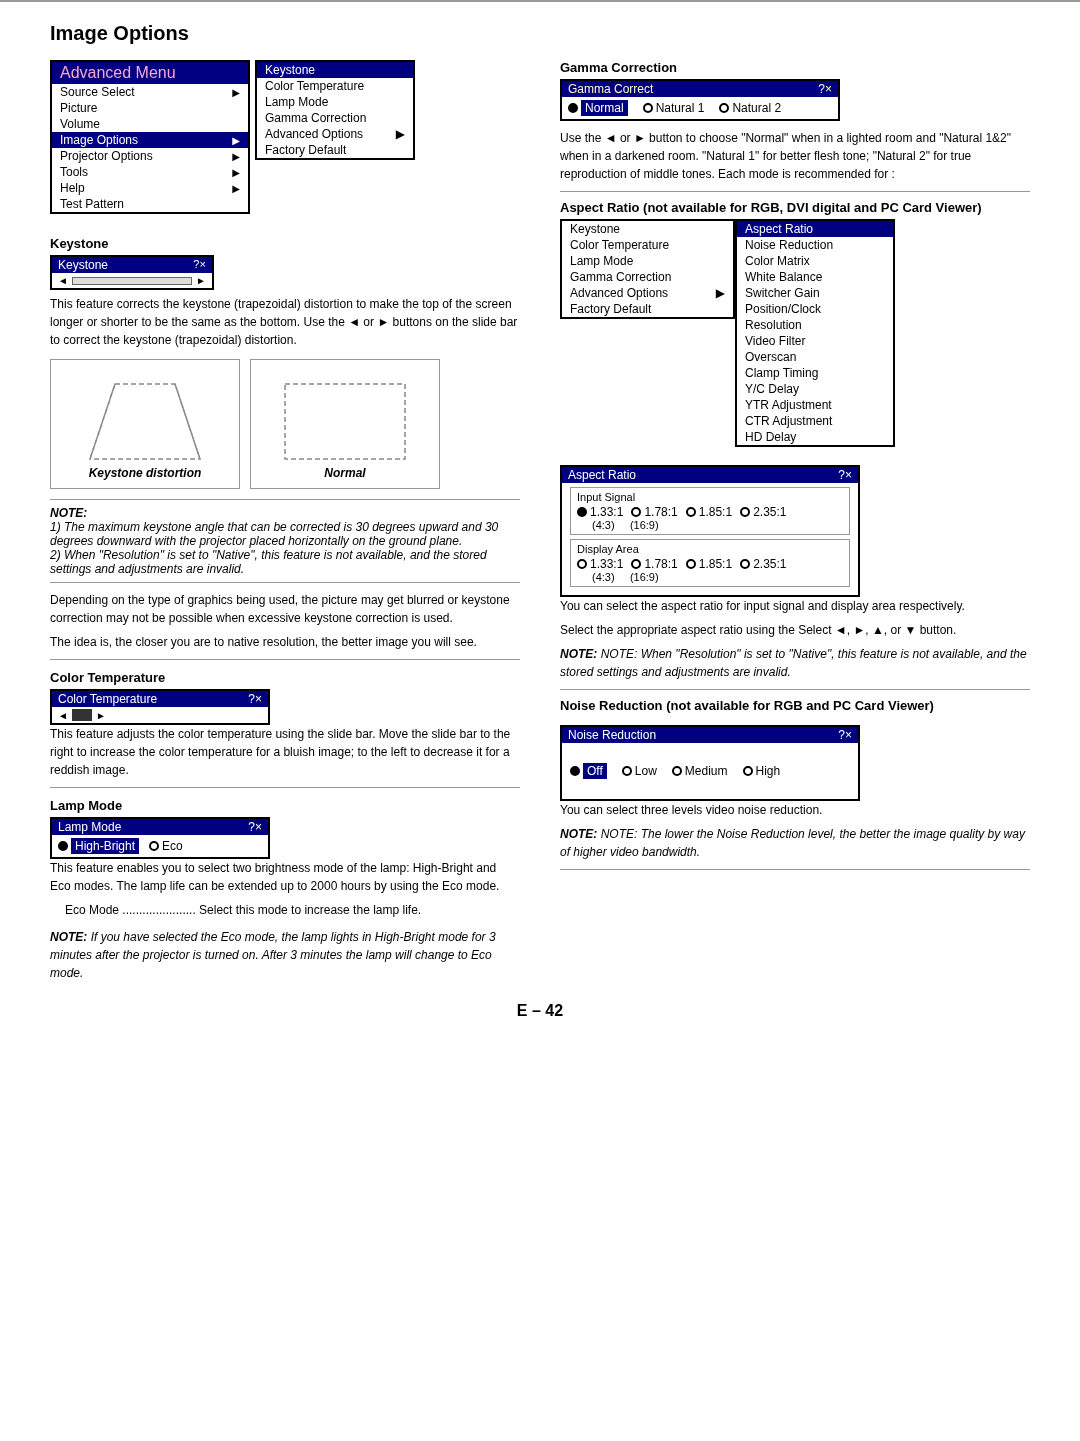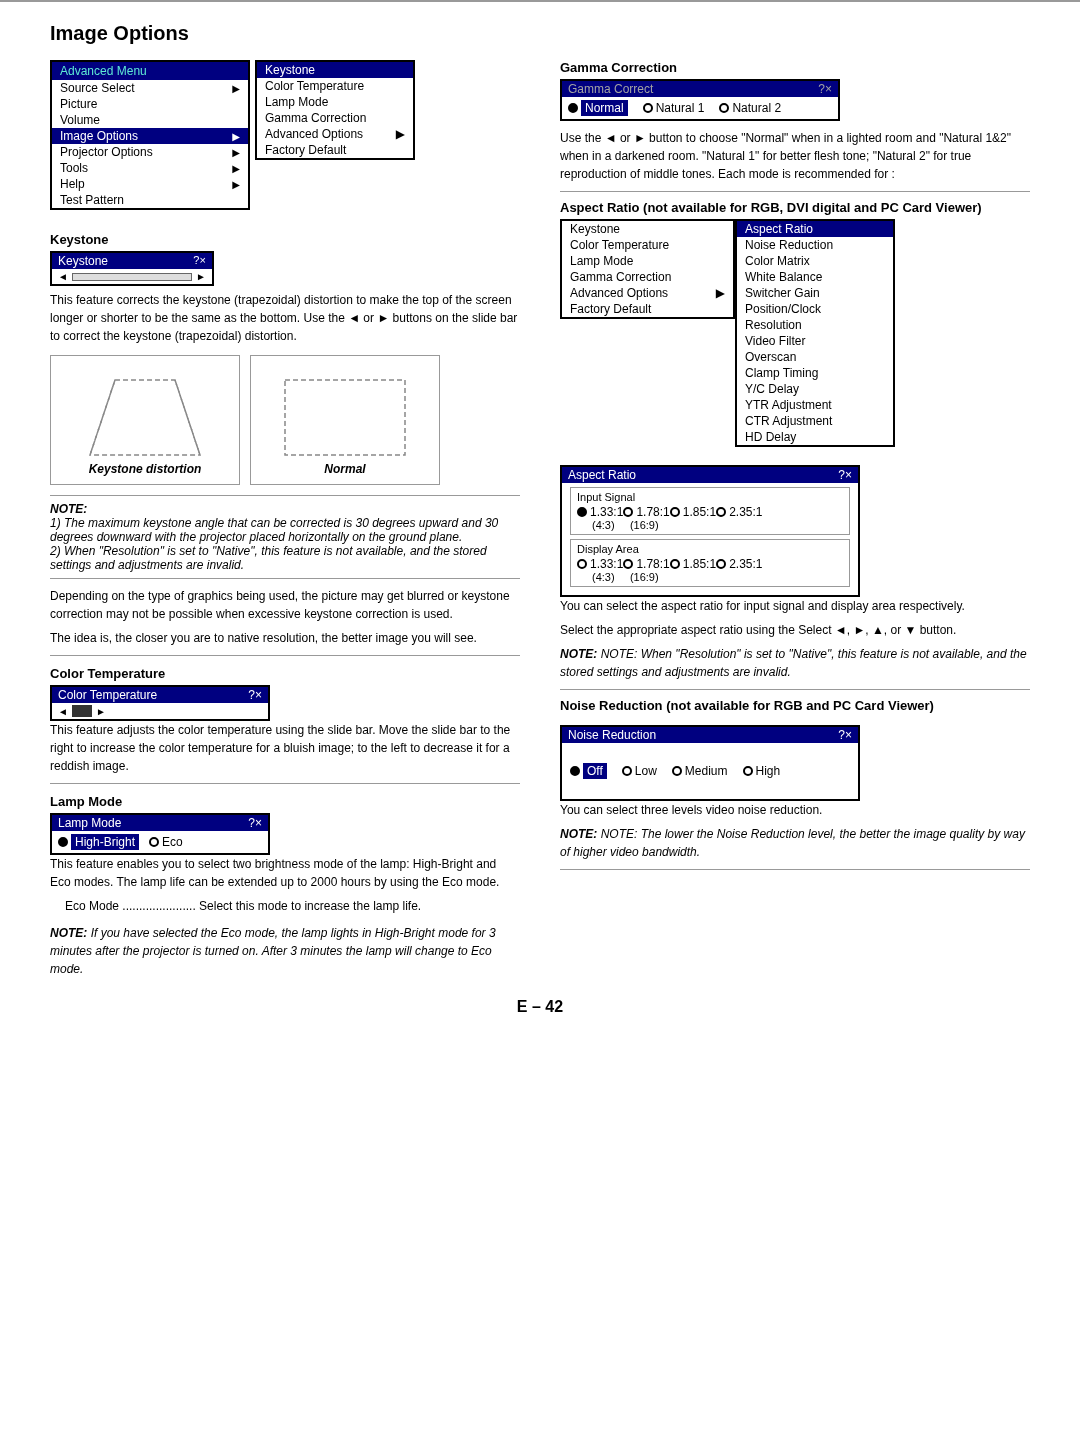--- a/index.html
+++ b/index.html
@@ -39,23 +39,23 @@
     
     .menu-box {
       border: 2px solid #000;
       display: inline-block;
       min-width: 200px;
       margin-bottom: 12px;
       font-size: 12px;
     }
     .menu-header {
       background: #000080;
-      color: #5eead4;
+      color: #f9a8d4;
       padding: 2px 8px;
-      font-size: 12px;
+      font-size: 16px;
     }
     .menu-item {
       padding: 1px 8px;
       display: flex;
       justify-content: space-between;
       align-items: center;
     }
     .menu-item.highlighted {
       background: #000080;
       color: #fff;
@@ -261,21 +261,21 @@
     
     .gamma-dialog-box {
       border: 2px solid #000;
       display: inline-block;
       font-size: 12px;
       min-width: 280px;
       margin-bottom: 8px;
     }
     .gamma-header {
       background: #000080;
-      color: #a3a3a3;
+      color: #fef9c3;
       padding: 1px 6px;
       display: flex;
       justify-content: space-between;
     }
     .gamma-body {
       padding: 3px 6px;
       display: flex;
       align-items: center;
       gap: 15px;
     }
@@ -330,20 +330,21 @@
       padding: 3px 6px;
       margin-bottom: 4px;
     }
     .aspect-group-label {
       font-size: 11px;
       margin-bottom: 2px;
     }
     .aspect-options {
       display: flex;
       align-items: center;
+      gap: 8px;
     }
 
     
     .noise-dialog-box {
       border: 2px solid #000;
       display: inline-block;
       font-size: 12px;
       min-width: 300px;
       margin-top: 8px;
     }

